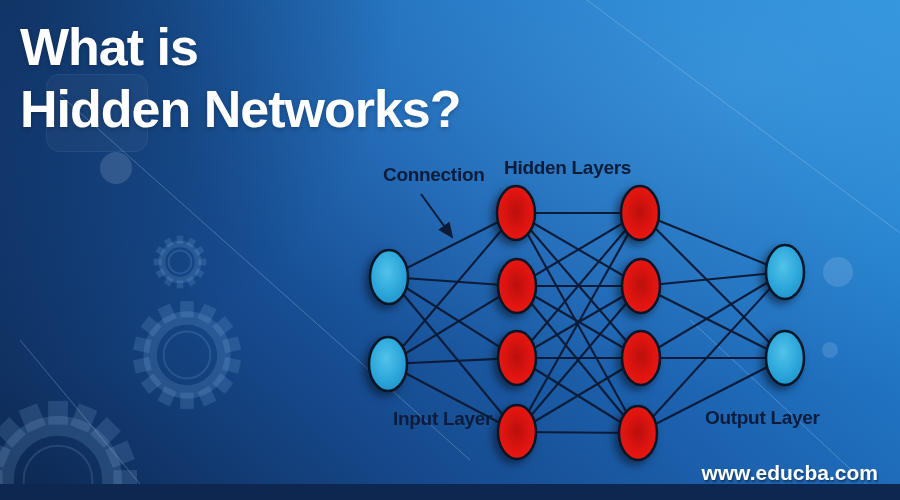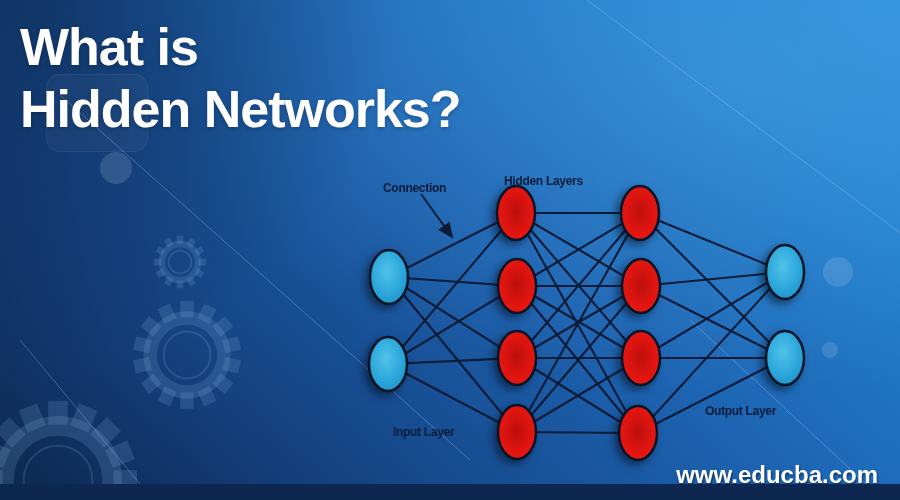--- a/index.html
+++ b/index.html
@@ -15,30 +15,30 @@
   }
   svg.layer{position:absolute;left:0;top:0;width:900px;height:500px;}
   #net ellipse{filter:drop-shadow(-4px 4px 4px rgba(4,12,30,.55));}
   #title{
     position:absolute;left:20px;top:16px;
     color:#ffffff;font-weight:700;font-size:52px;line-height:62px;
     letter-spacing:-1px;text-shadow:0 2px 4px rgba(0,10,30,.25);
     white-space:pre;
   }
   .diag-label{
-    position:absolute;color:#0c1c3a;font-weight:700;font-size:12px;
-    letter-spacing:-0.3px;white-space:nowrap;margin-top:17px;
+    position:absolute;color:#0c1c3a;font-weight:700;font-size:19px;
+    letter-spacing:-0.3px;white-space:nowrap;
   }
   #lbl-connection{left:383px;top:164px;}
   #lbl-hidden{left:504px;top:157px;}
   #lbl-input{left:393px;top:408px;}
-  #lbl-output{left:705px;top:387px;}
+  #lbl-output{left:705px;top:407px;}
   #watermark{
     position:absolute;right:22px;top:461px;
-    color:#ffffff;font-weight:700;font-size:24px;
+    color:#ffffff;font-weight:700;font-size:21px;
     text-shadow:1px 2px 2px rgba(8,20,42,.55);
   }
   #decor-rect{
     position:absolute;left:46px;top:74px;width:100px;height:76px;
     border-radius:14px;background:rgba(255,255,255,.035);
     border:1px solid rgba(255,255,255,.05);
   }
 </style>
 </head>
 <body>

